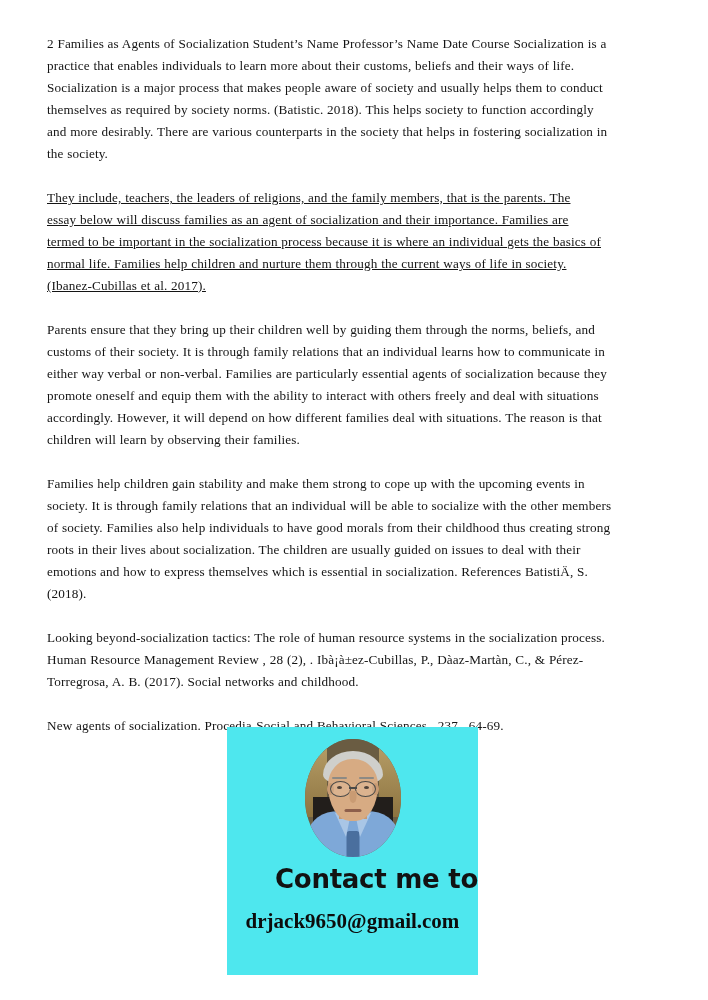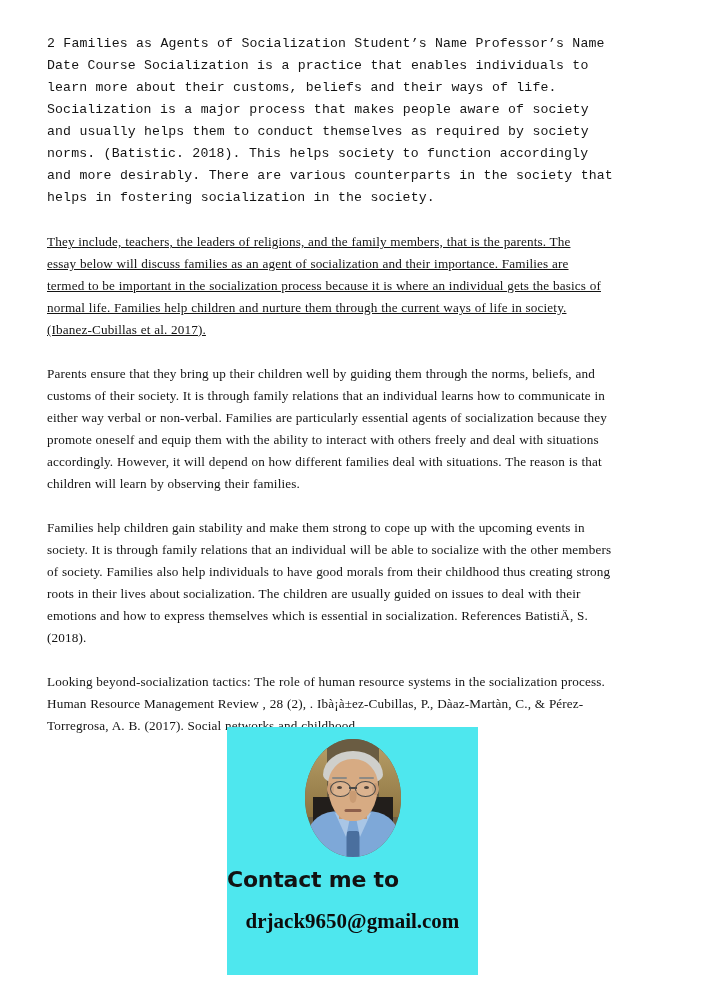--- a/index.html
+++ b/index.html
@@ -37,21 +37,21 @@
     color: #141414;
     letter-spacing: 0.01em;
     word-spacing: 0.02em;
   }
 
   .para:last-child {
     margin-bottom: 0;
   }
 
   
-  .w-p1 { width: 566px; font-family: Liberation Mono, monospace; }
+  .w-p1 { width: 566px; }
   .w-p2 { width: 556px; text-decoration: underline; }
   .w-p3 { width: 566px; }
   .w-p4 { width: 570px; }
   .w-p5 { width: 580px; }
   .w-p6 { width: 570px; }
 
   
   .promo-wrap {
     position: absolute;
     left: 227px;
@@ -178,24 +178,24 @@
   .pf-mouth {
     position: absolute; left: 50%; transform: translateX(-50%);
     top: 70px; width: 17px; height: 2.6px;
     background: #8d5f4b; border-radius: 2px;
   }
 
   .promo-heading {
     position: absolute;
     left: 0; right: 0;
     top: 140px;
-    text-align: left;
+    text-align: right;
     font-family: "DejaVu Sans", "Liberation Sans", sans-serif;
     font-weight: bold;
-    font-size: 22px;
+    font-size: 26px;
     line-height: 25px;
     color: #121212;
     letter-spacing: -0.01em;
   }
 
   .promo-email {
     position: absolute;
     left: 0; right: 0;
     top: 181px;
     text-align: center;
@@ -216,20 +216,21 @@
     <p class="para w-p1">2 Families as Agents of Socialization Student’s Name Professor’s Name Date Course Socialization is a practice that enables individuals to learn more about their customs, beliefs and their ways of life. Socialization is a major process that makes people aware of society and usually helps them to conduct themselves as required by society norms. (Batistic. 2018). This helps society to function accordingly and more desirably. There are various counterparts in the society that helps in fostering socialization in the society.</p>
 
     <p class="para w-p2">They include, teachers, the leaders of religions, and the family members, that is the parents. The essay below will discuss families as an agent of socialization and their importance. Families are termed to be important in the socialization process because it is where an individual gets the basics of normal life. Families help children and nurture them through the current ways of life in society. (Ibanez-Cubillas et al. 2017).</p>
 
     <p class="para w-p3">Parents ensure that they bring up their children well by guiding them through the norms, beliefs, and customs of their society. It is through family relations that an individual learns how to communicate in either way verbal or non-verbal. Families are particularly essential agents of socialization because they promote oneself and equip them with the ability to interact with others freely and deal with situations accordingly. However, it will depend on how different families deal with situations. The reason is that children will learn by observing their families.</p>
 
     <p class="para w-p4">Families help children gain stability and make them strong to cope up with the upcoming events in society. It is through family relations that an individual will be able to socialize with the other members of society. Families also help individuals to have good morals from their childhood thus creating strong roots in their lives about socialization. The children are usually guided on issues to deal with their emotions and how to express themselves which is essential in socialization. References BatistiÄ, S. (2018).</p>
 
     <p class="para w-p5">Looking beyond-socialization tactics: The role of human resource systems in the socialization process. Human Resource Management Review , 28 (2), . Ibà¡à±ez-Cubillas, P., Dàaz-Martàn, C., &amp; Pérez-Torregrosa, A. B. (2017). Social networks and childhood.</p>
 
+    <p class="para w-p6">New agents of socialization. Procedia-Social and Behavioral Sciences , 237 , 64-69.</p>
 
   </div>
 
   <div class="promo-wrap">
     <div class="promo-card" style="background: rgb(78, 231, 238);">
 
       <div class="promo-portrait">
         <div class="pf-wallC"></div>
         <div class="pf-wallL"></div>
         <div class="pf-wallR"></div>

